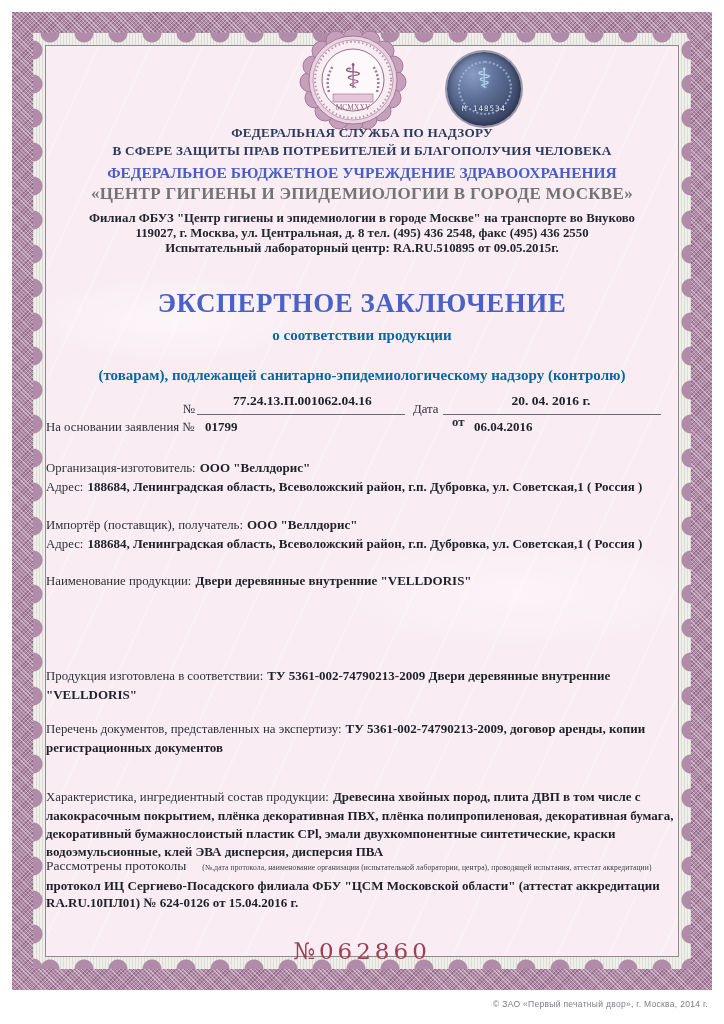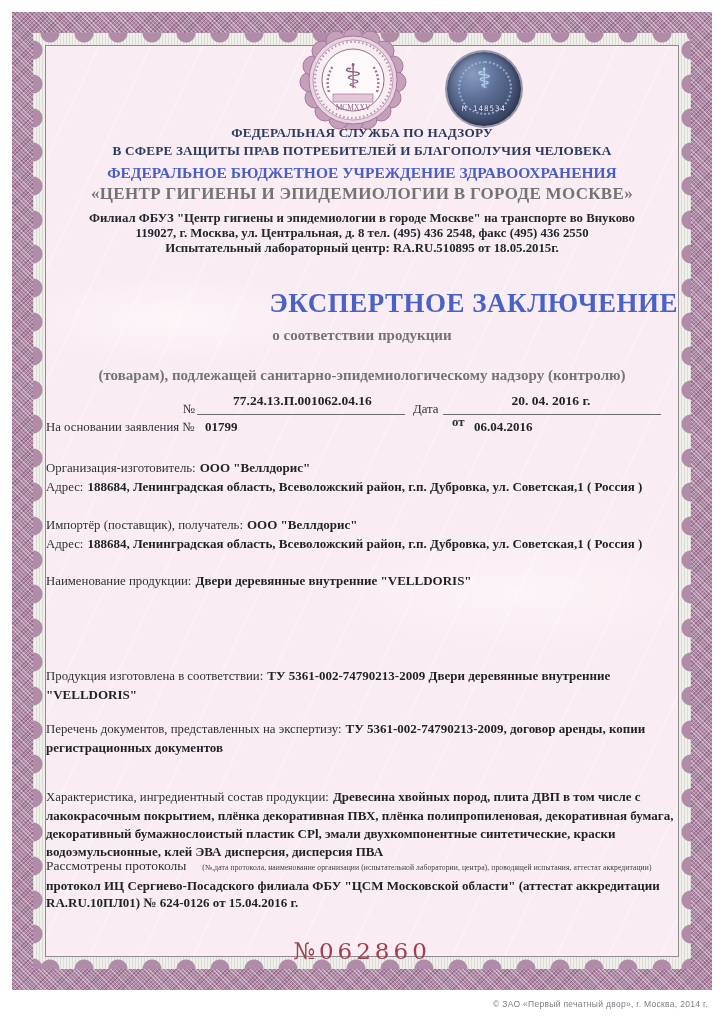--- a/index.html
+++ b/index.html
@@ -65,21 +65,21 @@
     font-size:7.5px;letter-spacing:1px;color:#e4eefb;
     text-shadow:0 0 2px #1d2740;
   }
   
   .center{left:46px;right:46px;text-align:center;}
   .navy{color:#2c3a5e;font-weight:bold;font-size:13.2px;letter-spacing:.2px;}
   .blue1{color:#4a5ec6;font-weight:bold;font-size:15.5px;}
   .blue2{color:#737373;font-weight:bold;font-size:17px;letter-spacing:.3px;}
   .sub-head{font-weight:bold;font-size:12.8px;color:#23262e;}
   .title-main{color:#4a62c6;font-weight:bold;font-size:27px;letter-spacing:.5px;}
-  .title-sub{font-weight:bold;font-size:15px;color:#737373;}
+  .title-sub{font-weight:bold;font-size:15px;color:#0369a1;}
   .lbl{font-weight:normal;font-size:12.8px;color:#2e3038;}
   .val{font-weight:bold;font-size:13px;color:#1f2128;}
   .line{line-height:17px;left:46px;right:44px;}
   .uline{border-bottom:1px solid #6a6a72;height:1px;}
   .tiny{font-weight:normal;font-size:7.6px;color:#3a3c44;letter-spacing:.1px;padding-left:12px;}
   .serial{
     left:46px;right:46px;text-align:center;
     font-family:"DejaVu Serif","Liberation Serif",serif;
     font-size:23px;letter-spacing:4px;color:#a03e52;font-weight:500;
   }
@@ -139,23 +139,23 @@
     <div class="glyph">⚕</div>
     <div class="num">М 148534</div>
   </div>
 
   <div class="abs center navy" style="top:125px;">ФЕДЕРАЛЬНАЯ СЛУЖБА ПО НАДЗОРУ</div>
   <div class="abs center navy" style="top:143px;">В СФЕРЕ ЗАЩИТЫ ПРАВ ПОТРЕБИТЕЛЕЙ И БЛАГОПОЛУЧИЯ  ЧЕЛОВЕКА</div>
   <div class="abs center blue1" style="top:164px;">ФЕДЕРАЛЬНОЕ БЮДЖЕТНОЕ УЧРЕЖДЕНИЕ ЗДРАВООХРАНЕНИЯ</div>
   <div class="abs center blue2" style="top:184px;">«ЦЕНТР ГИГИЕНЫ И ЭПИДЕМИОЛОГИИ В ГОРОДЕ МОСКВЕ»</div>
   <div class="abs center sub-head" style="top:211px;">Филиал ФБУЗ "Центр гигиены и эпидемиологии в городе Москве" на транспорте во Внуково</div>
   <div class="abs center sub-head" style="top:226px;">119027, г. Москва,  ул. Центральная,  д. 8 тел. (495) 436 2548, факс (495) 436 2550</div>
-  <div class="abs center sub-head" style="top:241px;">Испытательный лабораторный центр: RA.RU.510895  от 18.05.2015г.</div>
-
-  <div class="abs center title-main" style="top:288px;text-align:right;">ЭКСПЕРТНОЕ ЗАКЛЮЧЕНИЕ</div>
+  <div class="abs center sub-head" style="top:241px;">Испытательный лабораторный центр: RA.RU.510895  от 09.05.2015г.</div>
+
+  <div class="abs center title-main" style="top:288px;">ЭКСПЕРТНОЕ ЗАКЛЮЧЕНИЕ</div>
   <div class="abs center title-sub" style="top:327px;">о  соответствии продукции</div>
   <div class="abs center title-sub" style="top:367px;">(товарам), подлежащей санитарно-эпидемиологическому надзору (контролю)</div>
 
   <div class="abs val" style="left:200px;top:393px;width:205px;text-align:center;font-size:13.5px;">77.24.13.П.001062.04.16</div>
   <div class="abs lbl" style="left:183px;top:402px;">№</div>
   <div class="abs uline" style="left:197px;top:413px;width:208px;"></div>
   <div class="abs val" style="left:445px;top:393px;width:212px;text-align:center;font-size:13.5px;">20. 04. 2016 г.</div>
   <div class="abs lbl" style="left:413px;top:402px;">Дата</div>
   <div class="abs uline" style="left:443px;top:413px;width:218px;"></div>
 

